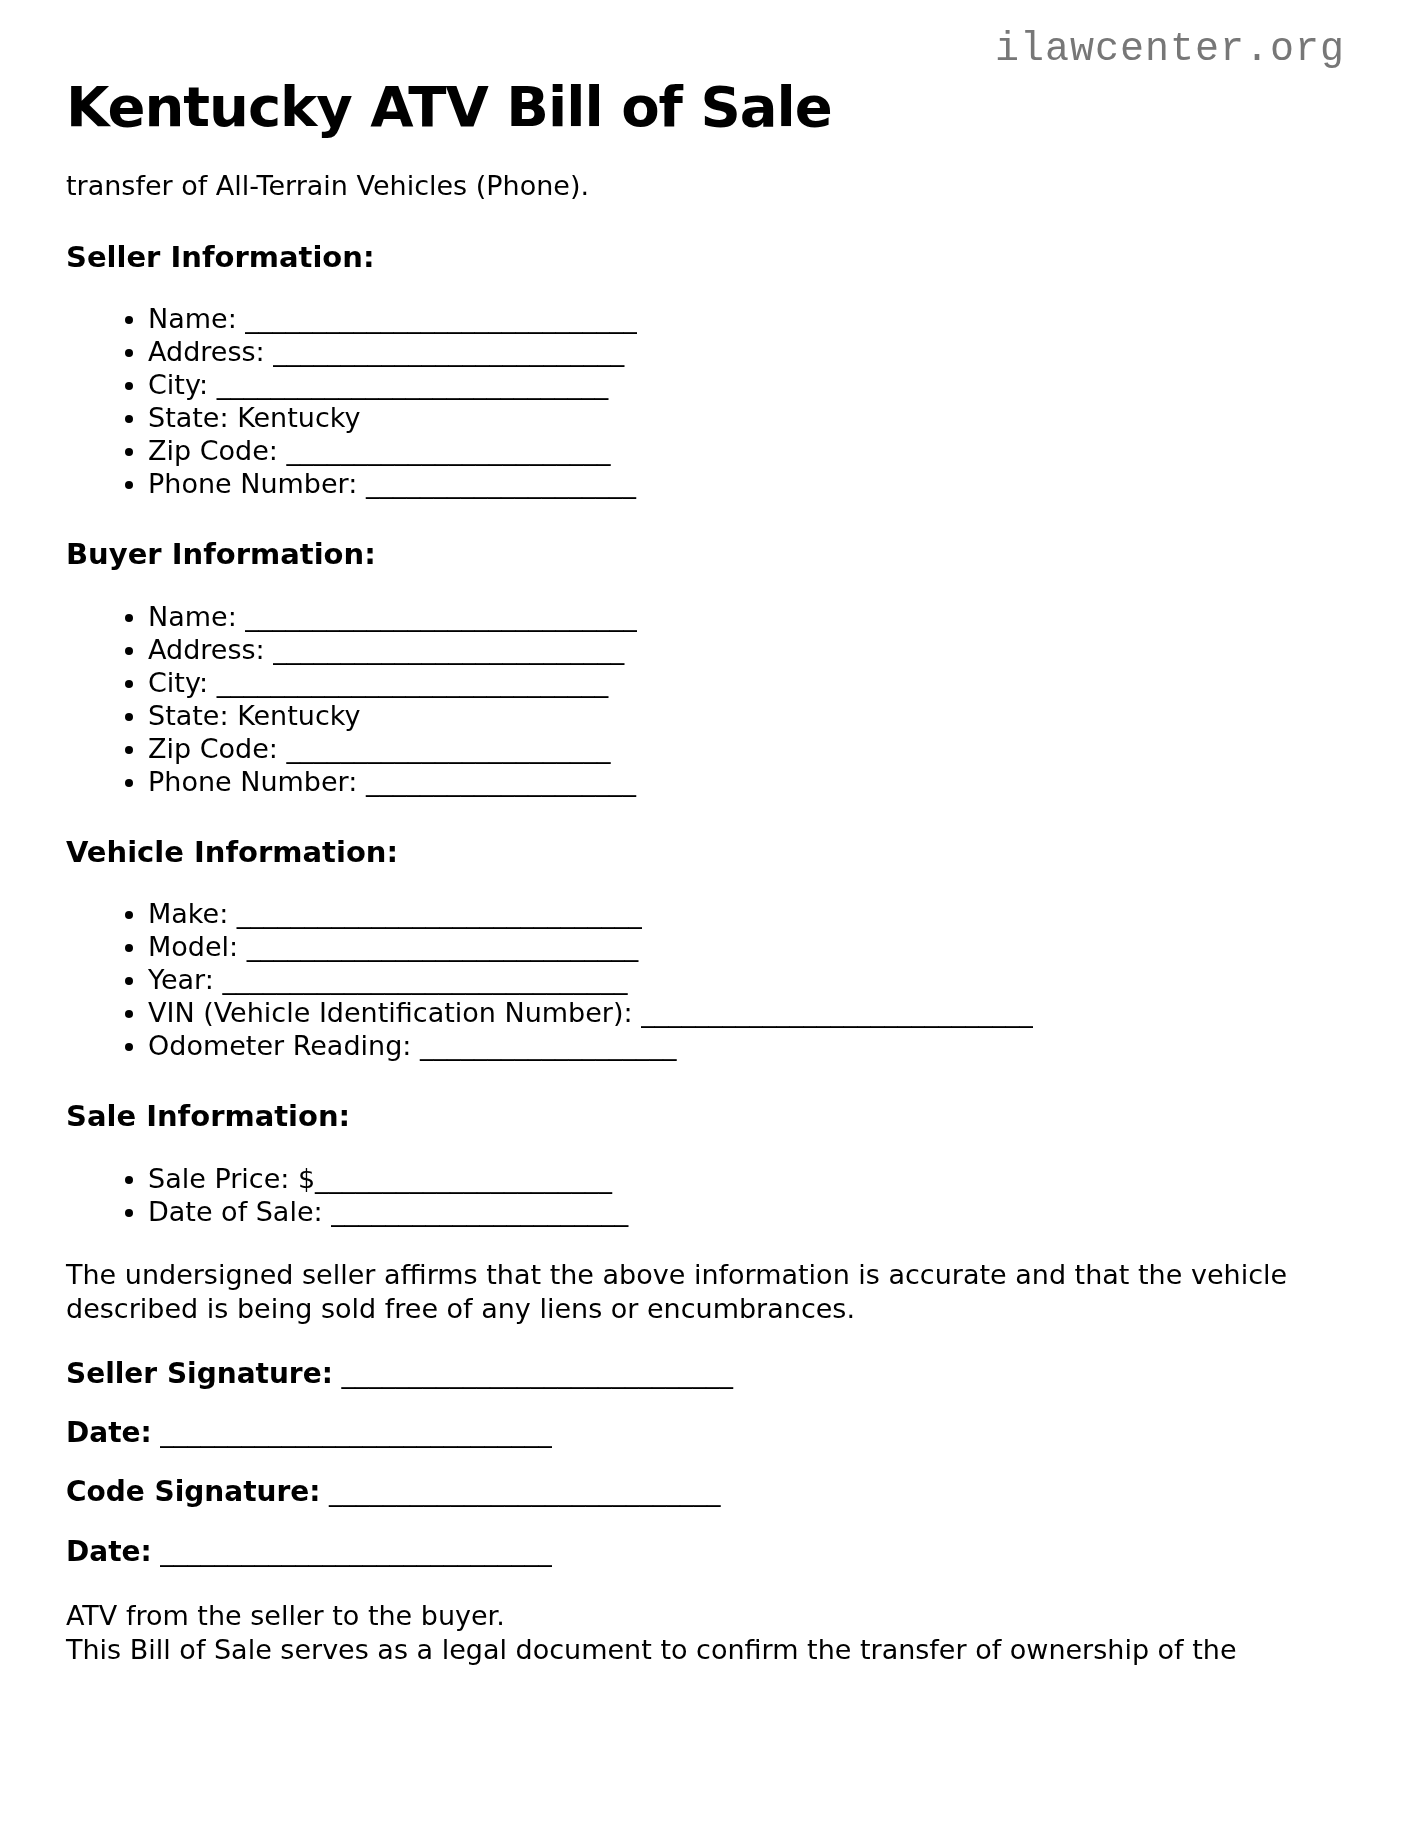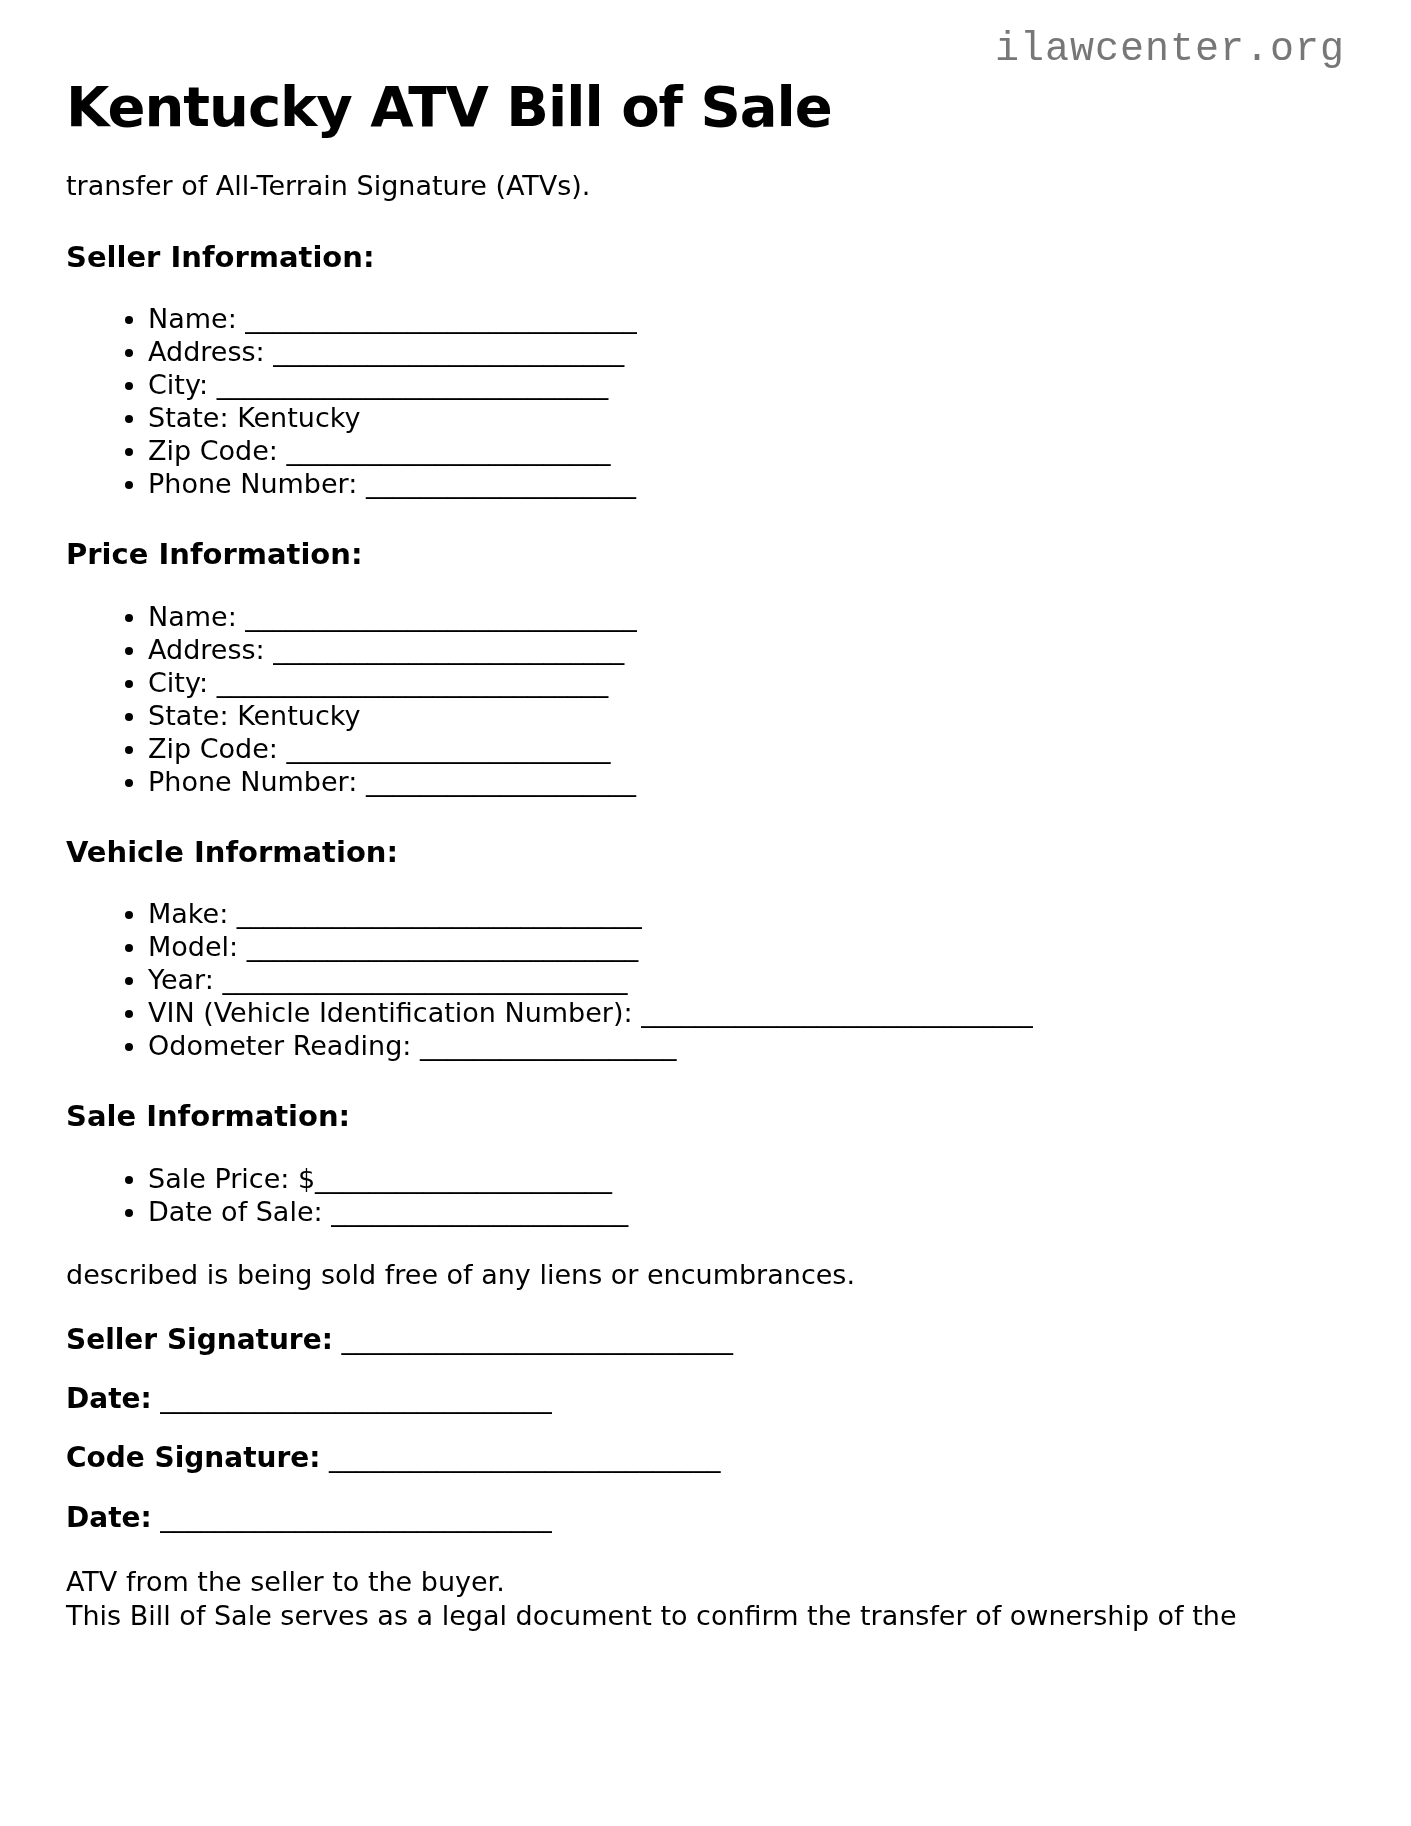--- a/index.html
+++ b/index.html
@@ -47,21 +47,21 @@
   .sig .blank { font-weight: normal; font-size: 27px; }
 </style>
 </head>
 <body>
 
 <div class="logo">ilawcenter.org</div>
 
 <h1>Kentucky ATV Bill of Sale</h1>
 
 <div class="para">
-    <div class="line">transfer of All-Terrain Signature (ATVs).</div>
+    <div class="line">transfer of All-Terrain Vehicles (Phone).</div>
   </div>
 
 <div>
   <section>
     <p class="heading">Seller Information:</p>
     <ul>
   <li><span class="lbl">Name: </span><span class="blank">_____________________________</span></li>
 
   <li><span class="lbl">Address: </span><span class="blank">__________________________</span></li>
 
@@ -69,21 +69,21 @@
 
   <li><span class="lbl">State: Kentucky</span><span class="blank"></span></li>
 
   <li><span class="lbl">Zip Code: </span><span class="blank">________________________</span></li>
 
   <li><span class="lbl">Phone Number: </span><span class="blank">____________________</span></li>
 </ul>
   </section>
 
   <section>
-    <p class="heading">Price Information:</p>
+    <p class="heading">Buyer Information:</p>
     <ul>
   <li><span class="lbl">Name: </span><span class="blank">_____________________________</span></li>
 
   <li><span class="lbl">Address: </span><span class="blank">__________________________</span></li>
 
   <li><span class="lbl">City: </span><span class="blank">_____________________________</span></li>
 
   <li><span class="lbl">State: Kentucky</span><span class="blank"></span></li>
 
   <li><span class="lbl">Zip Code: </span><span class="blank">________________________</span></li>
@@ -111,20 +111,21 @@
     <p class="heading">Sale Information:</p>
     <ul>
   <li><span class="lbl">Sale Price: $</span><span class="blank">______________________</span></li>
 
   <li><span class="lbl">Date of Sale: </span><span class="blank">______________________</span></li>
 </ul>
   </section>
 </div>
 
 <div class="para">
+    <div class="line">The undersigned seller affirms that the above information is accurate and that the vehicle</div>
     <div class="line">described is being sold free of any liens or encumbrances.</div>
   </div>
 
 <div>
   <p class="sig"><strong>Seller Signature:</strong><span class="blank"> _____________________________</span></p>
 
   <p class="sig"><strong>Date:</strong><span class="blank"> _____________________________</span></p>
 
   <p class="sig"><strong>Code Signature:</strong><span class="blank"> _____________________________</span></p>
 

